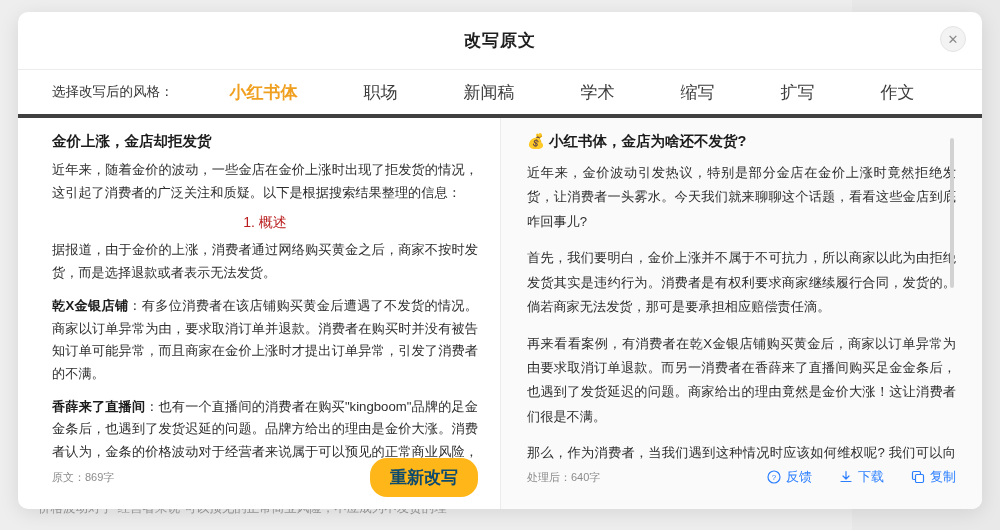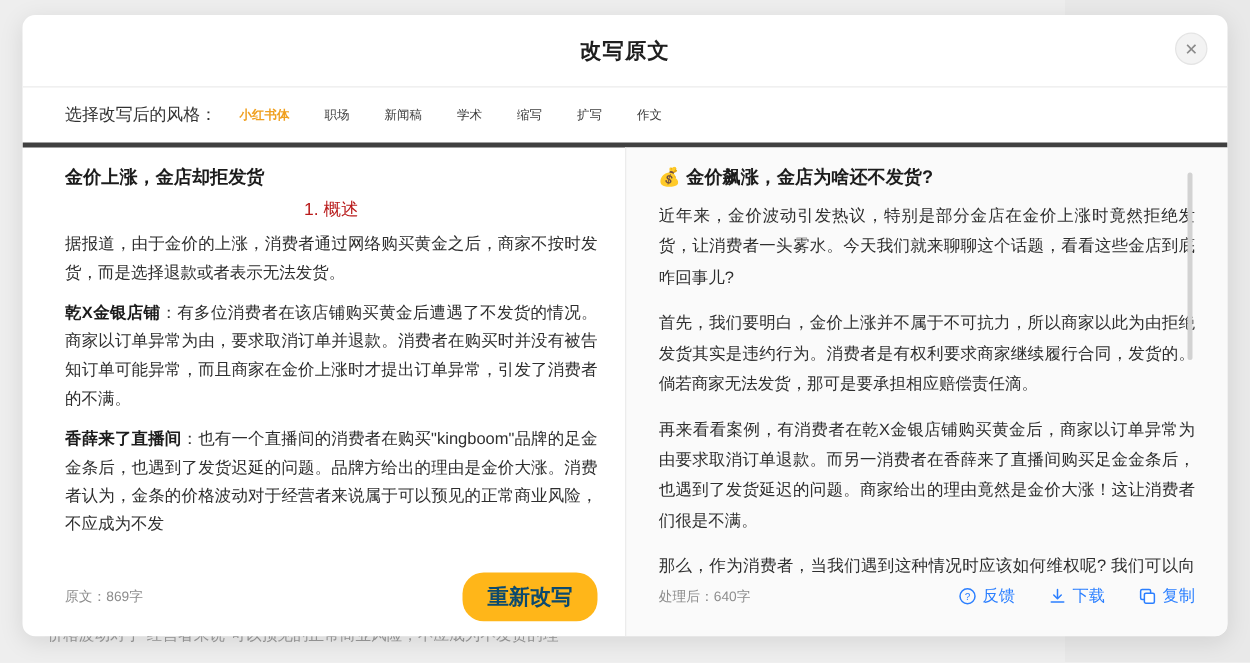--- a/index.html
+++ b/index.html
@@ -65,25 +65,26 @@
     align-items: center;
     padding: 0 0 0 34px;
     border-bottom: 4px solid #404040;
   }
   .style-label {
     font-size: 13.5px;
     color: #333;
     margin-right: 18px;
   }
   .style-opt {
-    font-size: 10px;
+    font-size: 17px;
     color: #3c3c3c;
     margin-right: 28px;
     cursor: pointer;
     white-space: nowrap;
+    margin-left: 38px;
   }
   .style-opt.active {
     color: #f0a020;
     font-weight: bold;
   }
   .panes {
     display: flex;
     height: calc(497px - 58px - 48px);
   }
   .pane {
@@ -216,35 +217,36 @@
       <span class="style-opt">缩写</span>
       <span class="style-opt">扩写</span>
       <span class="style-opt">作文</span>
     </div>
 
     <div class="panes">
 
       <div class="pane left">
         <div class="pane-body">
           <h3>金价上涨，金店却拒发货</h3>
+          <p>近年来，随着金价的波动，一些金店在金价上涨时出现了拒发货的情况，这引起了消费者的广泛关注和质疑。以下是根据搜索结果整理的信息：</p>
           <div class="sec">1. 概述</div>
           <p>据报道，由于金价的上涨，消费者通过网络购买黄金之后，商家不按时发货，而是选择退款或者表示无法发货。</p>
           <p><span class="inline-b">乾X金银店铺</span><span>：有多位消费者在该店铺购买黄金后遭遇了不发货的情况。商家以订单异常为由，要求取消订单并退款。消费者在购买时并没有被告知订单可能异常，而且商家在金价上涨时才提出订单异常，引发了消费者的不满。</span></p>
           <p><span class="inline-b">香薛来了直播间</span><span>：也有一个直播间的消费者在购买"kingboom"品牌的足金金条后，也遇到了发货迟延的问题。品牌方给出的理由是金价大涨。消费者认为，金条的价格波动对于经营者来说属于可以预见的正常商业风险，不应成为不发</span></p>
         </div>
         <div class="pane-footer">
           <span class="count">原文：869字</span>
           <span class="spacer"></span>
           <button class="rewrite-btn">重新改写</button>
         </div>
       </div>
 
       <div class="pane right">
         <div class="pane-body">
-          <h3><span>💰</span> <span>金价飙涨，金店为啥还不发货?</span></h3>
+          <h3><span>💰</span> <span>小红书体，金店为啥还不发货?</span></h3>
           <p>近年来，金价波动引发热议，特别是部分金店在金价上涨时竟然拒绝发货，让消费者一头雾水。今天我们就来聊聊这个话题，看看这些金店到底咋回事儿?</p>
           <p>首先，我们要明白，金价上涨并不属于不可抗力，所以商家以此为由拒绝发货其实是违约行为。消费者是有权利要求商家继续履行合同，发货的。倘若商家无法发货，那可是要承担相应赔偿责任滴。</p>
           <p>再来看看案例，有消费者在乾X金银店铺购买黄金后，商家以订单异常为由要求取消订单退款。而另一消费者在香薛来了直播间购买足金金条后，也遇到了发货延迟的问题。商家给出的理由竟然是金价大涨！这让消费者们很是不满。</p>
           <p>那么，作为消费者，当我们遇到这种情况时应该如何维权呢? 我们可以向消费者协会或者市场监管部门反映情况。另外，我们也可以选择向互联网法院提起诉讼，通过法律途径维护自己的权益。</p>
           <div class="vscroll">
             <div class="thumb"></div>
           </div>
         </div>
         <div class="pane-footer">
           <span class="count">处理后：640字</span>

